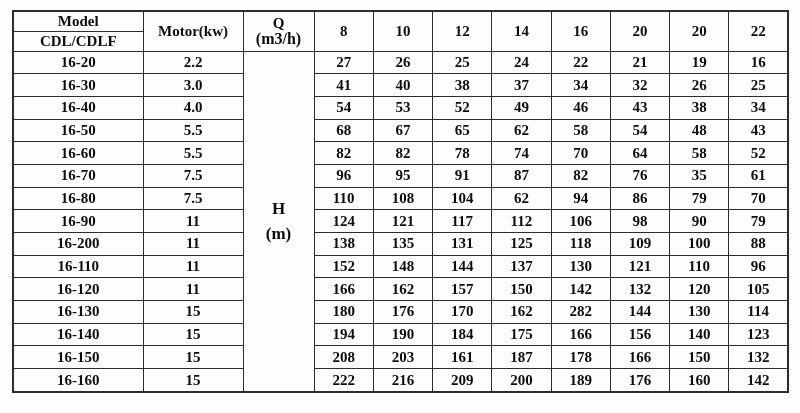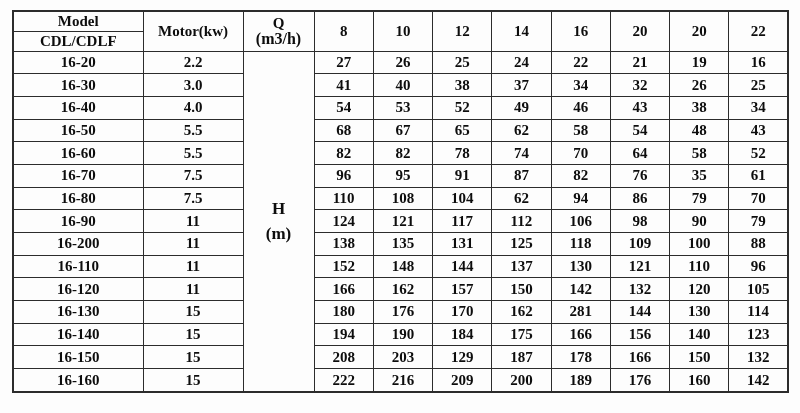--- a/index.html
+++ b/index.html
@@ -216,21 +216,21 @@
           <td class="value-cell">120</td>
           <td class="value-cell">105</td>
         </tr>
         <tr>
           <td class="model-cell">16-130</td>
           <td class="motor-cell">15</td>
           <td class="value-cell">180</td>
           <td class="value-cell">176</td>
           <td class="value-cell">170</td>
           <td class="value-cell">162</td>
-          <td class="value-cell">281</td>
+          <td class="value-cell">282</td>
           <td class="value-cell">144</td>
           <td class="value-cell">130</td>
           <td class="value-cell">114</td>
         </tr>
         <tr>
           <td class="model-cell">16-140</td>
           <td class="motor-cell">15</td>
           <td class="value-cell">194</td>
           <td class="value-cell">190</td>
           <td class="value-cell">184</td>
@@ -238,21 +238,21 @@
           <td class="value-cell">166</td>
           <td class="value-cell">156</td>
           <td class="value-cell">140</td>
           <td class="value-cell">123</td>
         </tr>
         <tr>
           <td class="model-cell">16-150</td>
           <td class="motor-cell">15</td>
           <td class="value-cell">208</td>
           <td class="value-cell">203</td>
-          <td class="value-cell">129</td>
+          <td class="value-cell">161</td>
           <td class="value-cell">187</td>
           <td class="value-cell">178</td>
           <td class="value-cell">166</td>
           <td class="value-cell">150</td>
           <td class="value-cell">132</td>
         </tr>
         <tr>
           <td class="model-cell">16-160</td>
           <td class="motor-cell">15</td>
           <td class="value-cell">222</td>

